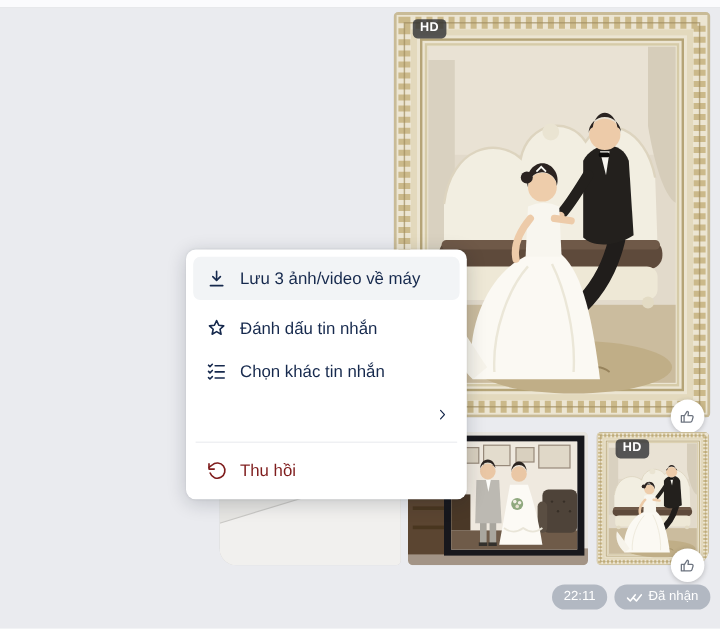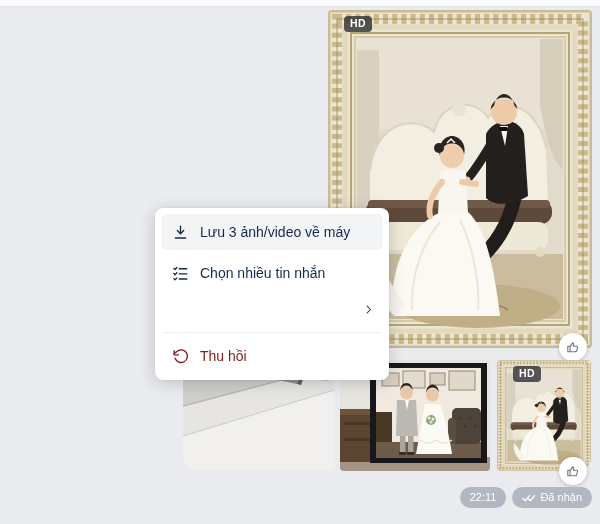--- a/index.html
+++ b/index.html
@@ -232,35 +232,43 @@
             <g fill="none" stroke="currentColor" stroke-width="1.7" stroke-linecap="round" stroke-linejoin="round">
           <path d="M12 4v9"></path>
               <polyline points="8 9.5 12 13.5 16 9.5"></polyline>
               <path d="M5.5 19h13"></path>
         </g>
           </svg>
       </span>
       <span>Lưu 3 ảnh/video về máy</span>
     </div>
 
+    <div class="menu-item">
+      <span class="icon-box">
+        <svg viewBox="0 0 24 24">
+            <path fill="none" stroke="currentColor" stroke-width="1.7" stroke-linejoin="round" d="M12 4l2.3 4.9 5.2.6-3.9 3.6 1.1 5.2-4.7-2.7-4.7 2.7 1.1-5.2L4.5 9.5l5.2-.6z"></path>
+          </svg>
+      </span>
+      <span>Đánh dấu tin nhắn</span>
+    </div>
 
     <div class="menu-item">
       <span class="icon-box">
         <svg viewBox="0 0 24 24">
             <g stroke="currentColor" stroke-width="1.7" fill="none" stroke-linecap="round" stroke-linejoin="round">
           <polyline points="3.5 5.5 5 7 7.5 4.5"></polyline>
               <line x1="10.5" y1="6" x2="20" y2="6"></line>
           <polyline points="3.5 12 5 13.5 7.5 11"></polyline>
               <line x1="10.5" y1="12.5" x2="20" y2="12.5"></line>
           <polyline points="3.5 18.5 5 20 7.5 17.5"></polyline>
               <line x1="10.5" y1="19" x2="20" y2="19"></line>
         </g>
           </svg>
       </span>
-      <span>Chọn nhiều tin nhắn</span>
+      <span>Chọn khác tin nhắn</span>
     </div>
 
     <div class="menu-item">
       <span class="icon-box"></span>
       <span class="chevron">
         <svg viewBox="0 0 24 24">
             <polyline points="9.5 5.5 15.5 12 9.5 18.5" fill="none" stroke="currentColor" stroke-width="1.9" stroke-linecap="round" stroke-linejoin="round"></polyline>
           </svg>
       </span>
     </div>

